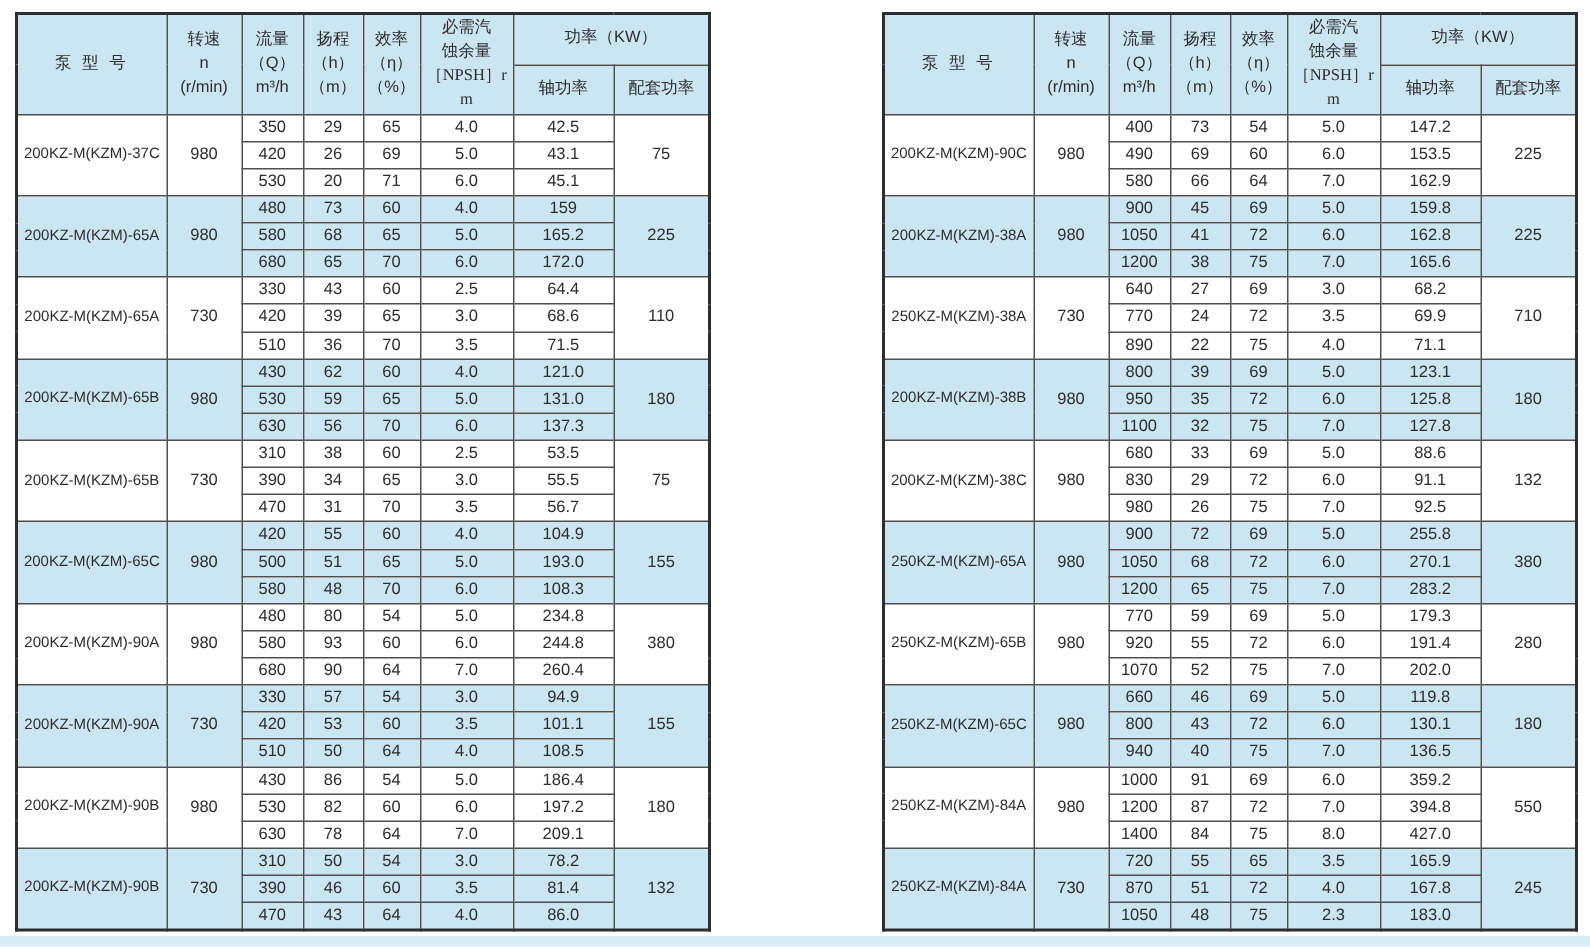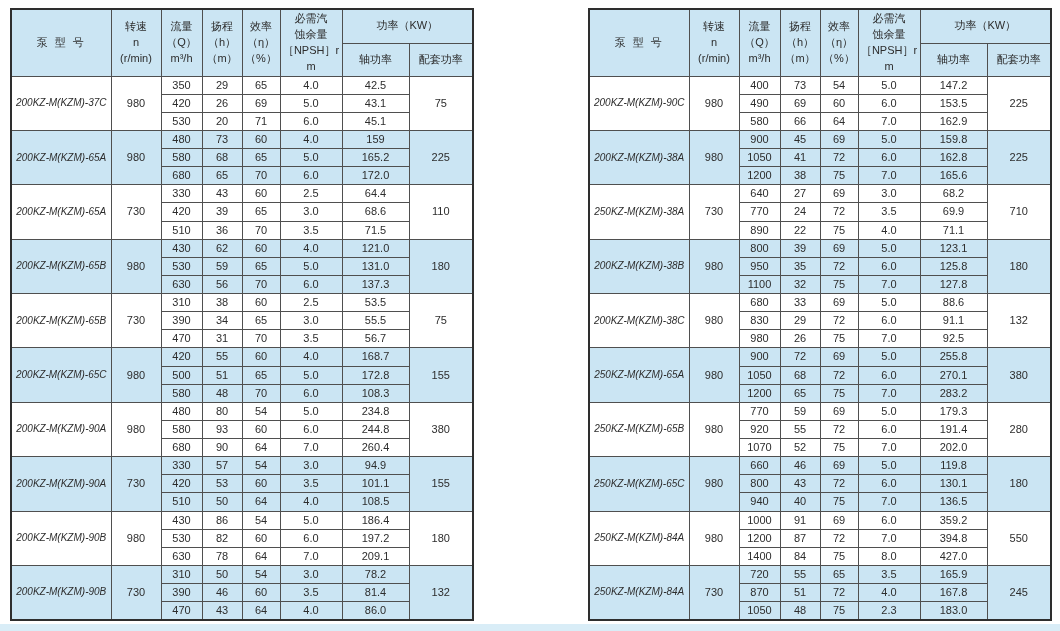--- a/index.html
+++ b/index.html
@@ -32,24 +32,24 @@
   table.spec thead th {
     background: #cbe5f3;
     font-weight: normal;
     white-space: pre-line;
     font-size: 11px;
     line-height: 1.45;
   }
   table.spec thead tr.h-top { height: 34px; }
   table.spec thead tr.h-sub { height: 33px; }
   th.model-h { font-size: 12px; letter-spacing: 2px; margin-top: 31px; }
-  th.npsh-h  { font-size: 10.5px; line-height: 1.3; }
+  th.npsh-h  { font-size: 10.5px; line-height: 1.3; font-family: Liberation Serif, serif; }
   th.power-h { font-size: 11px; margin-top: 48px; }
   tbody td { font-size: 11px; height: 18px; line-height: 1; }
-  tbody td.model-cell { font-size: 10px; font-style: italic; }
+  tbody td.model-cell { font-size: 10px; }
   tbody tr.hl td { background: #cbe5f3; }
   .bottom-strip {
     position: absolute;
     left: 0; bottom: 0;
     width: 1060px; height: 7px;
     background: #d9edf7;
   }
 </style>
 </head>
 <body>
@@ -213,29 +213,29 @@
           <td>3.5</td>
           <td>56.7</td>
         </tr>
         <tr class="hl">
           <td rowspan="3" class="model-cell">200KZ-M(KZM)-65C</td>
           <td rowspan="3">980</td>
           <td>420</td>
           <td>55</td>
           <td>60</td>
           <td>4.0</td>
-          <td>168.7</td>
+          <td>104.9</td>
           <td rowspan="3">155</td>
         </tr>
         <tr class="hl">
           <td>500</td>
           <td>51</td>
           <td>65</td>
           <td>5.0</td>
-          <td>172.8</td>
+          <td>193.0</td>
         </tr>
         <tr class="hl">
           <td>580</td>
           <td>48</td>
           <td>70</td>
           <td>6.0</td>
           <td>108.3</td>
         </tr>
         <tr>
           <td rowspan="3" class="model-cell">200KZ-M(KZM)-90A</td>

